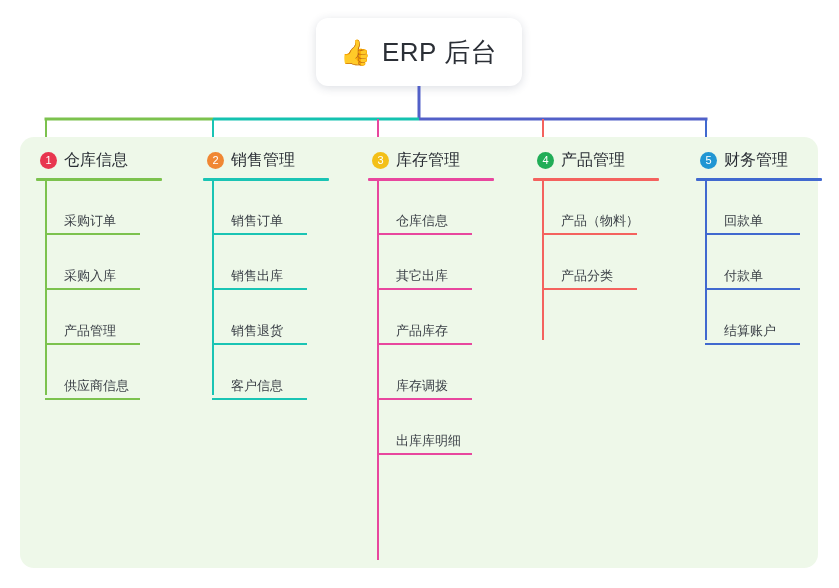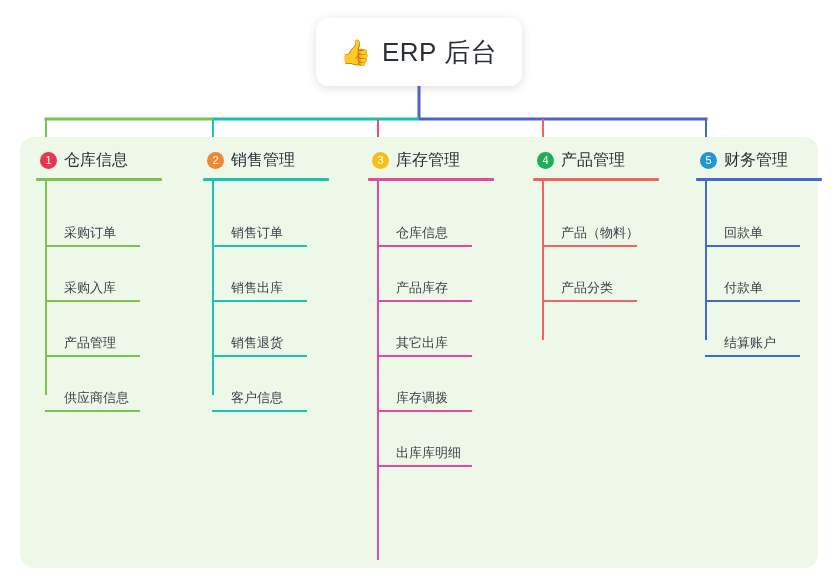--- a/index.html
+++ b/index.html
@@ -101,21 +101,21 @@
   }
   .header-rule {
     height: 3px;
     width: 126px;
     border-radius: 1px;
     margin-top: 3px;
   }
 
   .items {
     position: relative;
-    padding-top: 17px;
+    padding-top: 5px;
   }
   .stem {
     position: absolute;
     left: 9px;
     top: 0;
     width: 2px;
   }
   .item {
     position: relative;
     height: 55px;
@@ -222,25 +222,25 @@
           <span class="col-title">库存管理</span>
         </div>
         <div class="header-rule" style="background: rgb(232, 71, 158);"></div>
         <div class="items">
           <div class="stem" style="background: rgb(232, 71, 158); height: 379px;"></div>
           <div class="item">
             <div class="item-label">仓库信息</div>
             <div class="item-rule" style="background: rgb(232, 71, 158);"></div>
           </div>
           <div class="item">
+            <div class="item-label">其它出库</div>
+            <div class="item-rule" style="background: rgb(232, 71, 158);"></div>
+          </div>
+          <div class="item">
             <div class="item-label">产品库存</div>
-            <div class="item-rule" style="background: rgb(232, 71, 158);"></div>
-          </div>
-          <div class="item">
-            <div class="item-label">其它出库</div>
             <div class="item-rule" style="background: rgb(232, 71, 158);"></div>
           </div>
           <div class="item">
             <div class="item-label">库存调拨</div>
             <div class="item-rule" style="background: rgb(232, 71, 158);"></div>
           </div>
           <div class="item">
             <div class="item-label">出库库明细</div>
             <div class="item-rule" style="background: rgb(232, 71, 158);"></div>
           </div>

